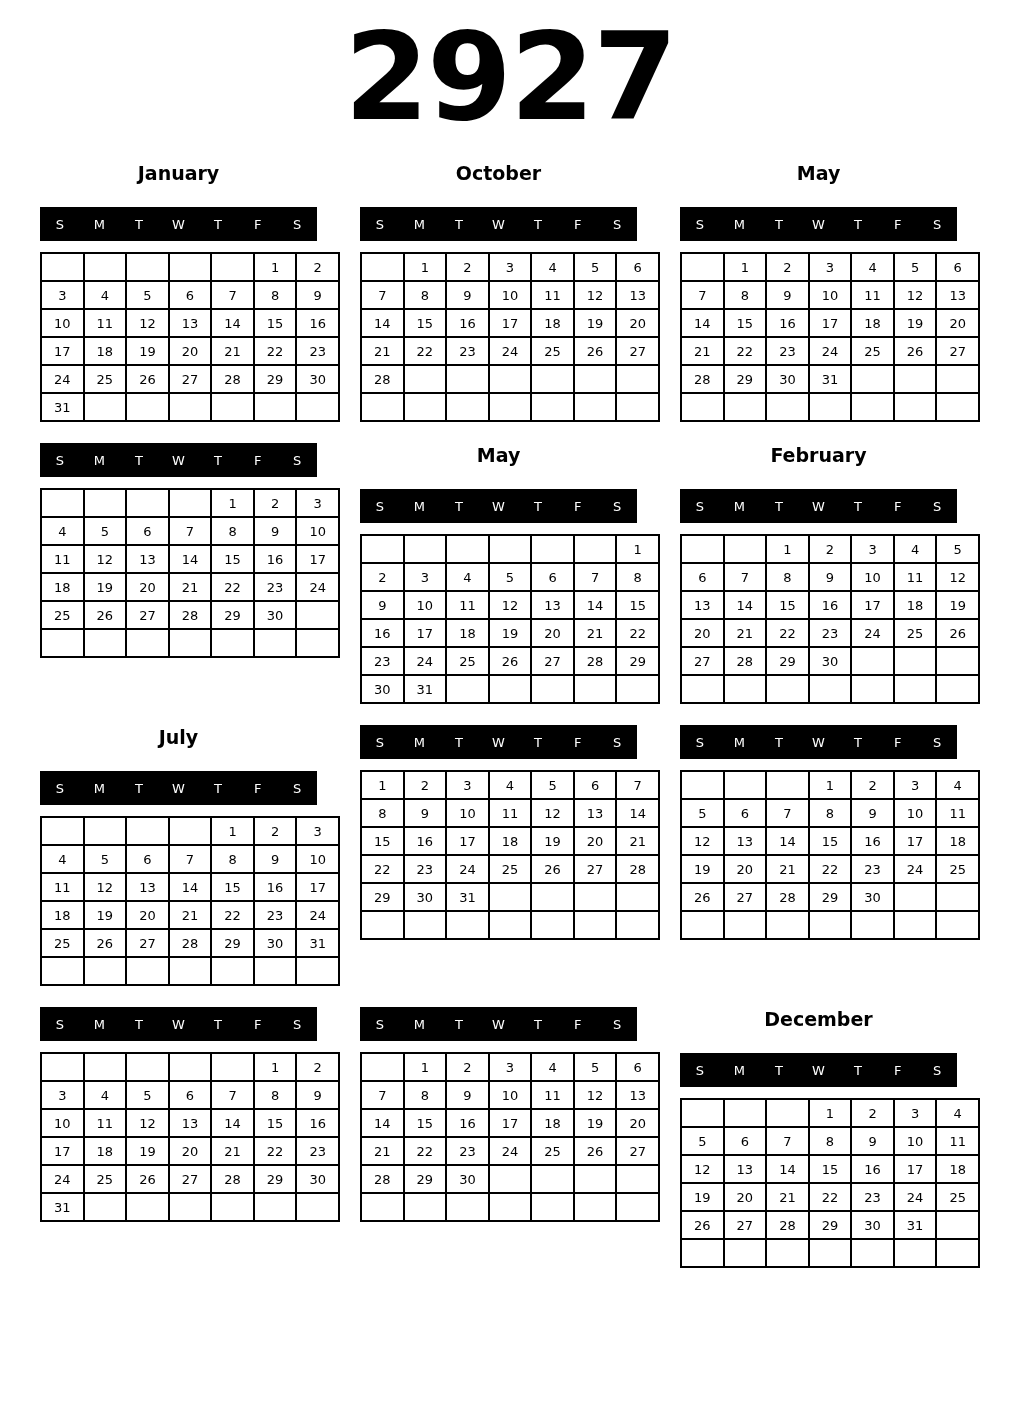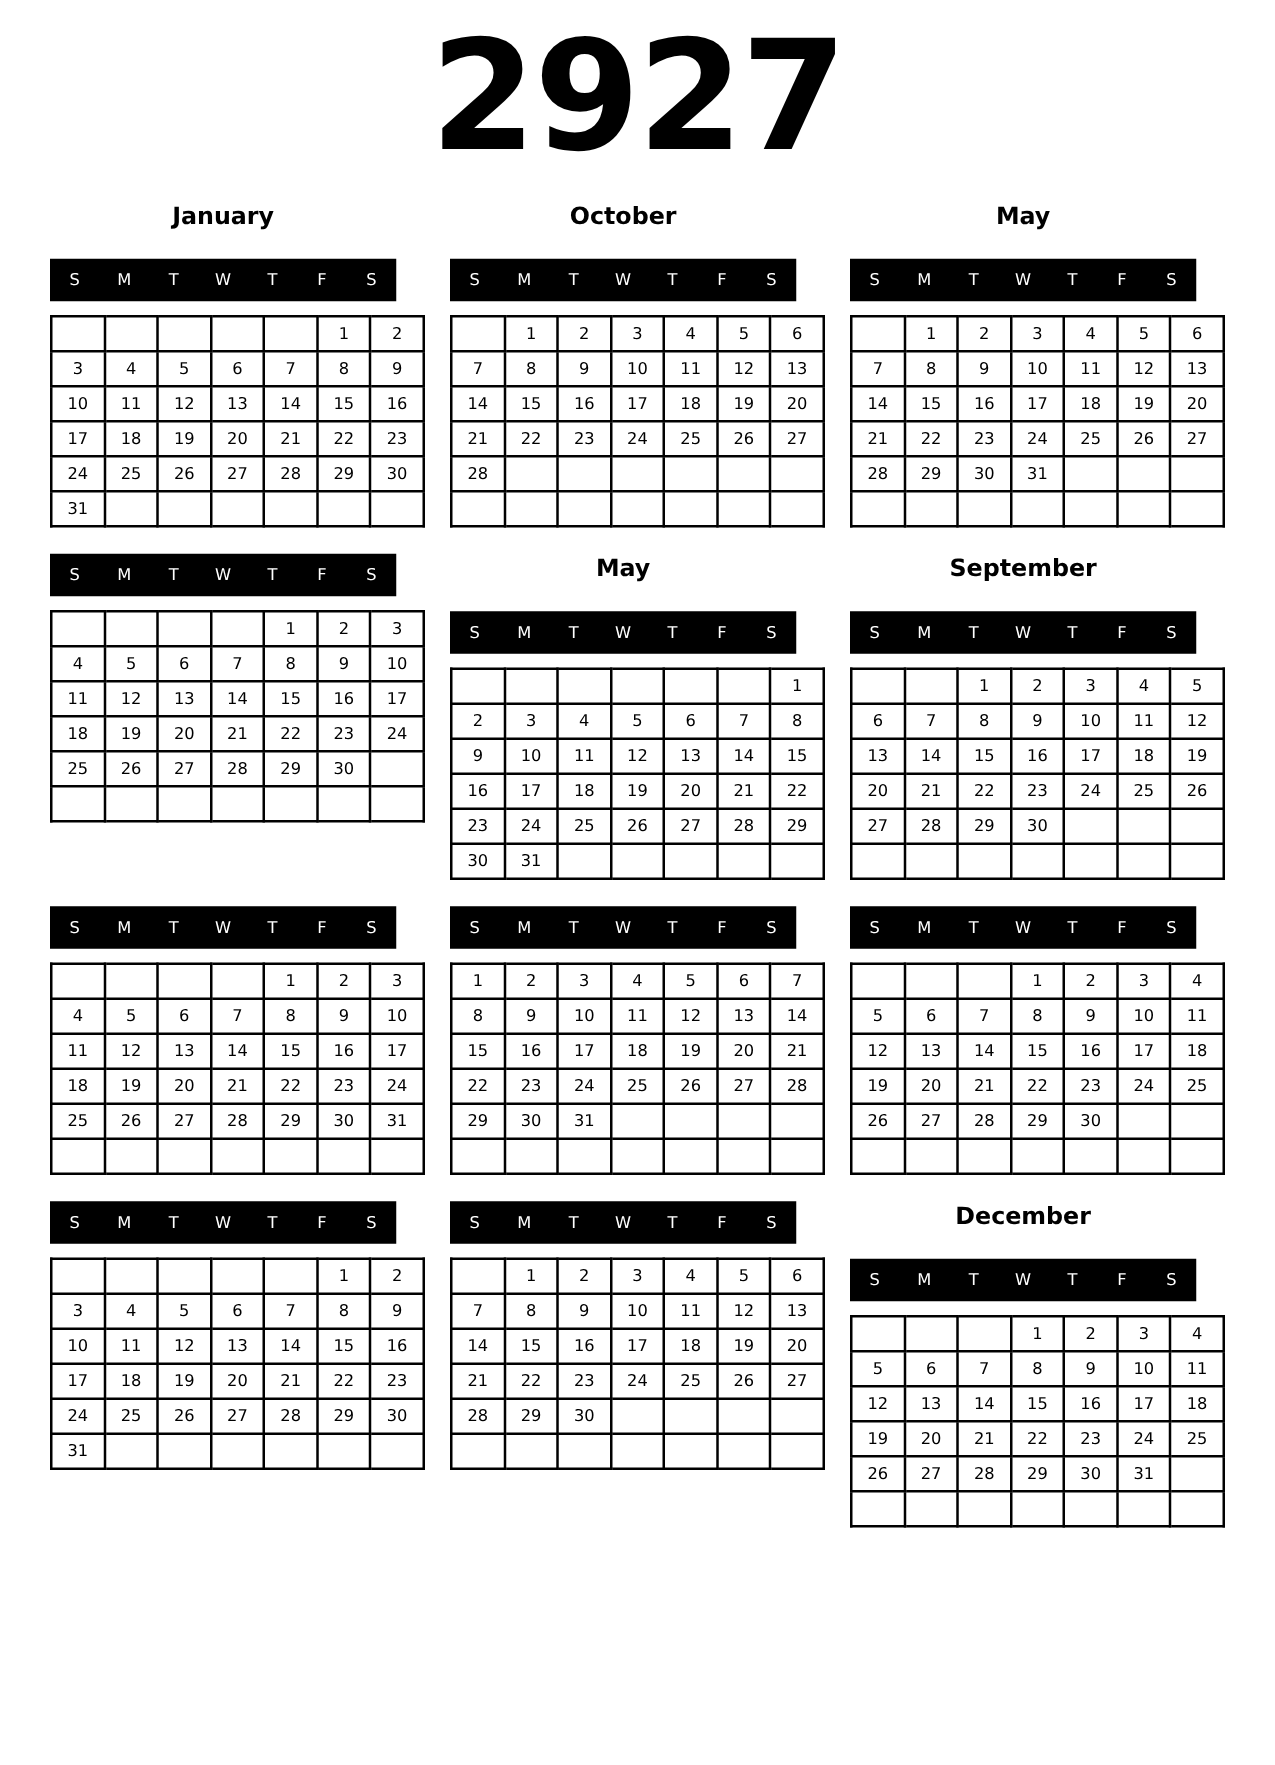--- a/index.html
+++ b/index.html
@@ -421,91 +421,92 @@
             <td></td>
             <td></td>
             <td></td>
             <td></td>
           </tr>
         </tbody>
     </table>
   </div>
 
   <div class="month">
-    <div class="month-title">September</div>
-    <div class="dow-header">
-        <span>S</span>
-        <span>M</span>
-        <span>T</span>
-        <span>W</span>
-        <span>T</span>
-        <span>F</span>
-        <span>S</span>
-      </div>
-    <table class="date-grid">
-      <tbody>
-          <tr>
-            <td></td>
-            <td></td>
-            <td>1</td>
-            <td>2</td>
-            <td>3</td>
-            <td>4</td>
-            <td>5</td>
-          </tr>
-          <tr>
-            <td>6</td>
-            <td>7</td>
-            <td>8</td>
-            <td>9</td>
-            <td>10</td>
-            <td>11</td>
-            <td>12</td>
-          </tr>
-          <tr>
-            <td>13</td>
-            <td>14</td>
-            <td>15</td>
-            <td>16</td>
-            <td>17</td>
-            <td>18</td>
-            <td>19</td>
-          </tr>
-          <tr>
-            <td>20</td>
-            <td>21</td>
-            <td>22</td>
-            <td>23</td>
-            <td>24</td>
-            <td>25</td>
-            <td>26</td>
-          </tr>
-          <tr>
-            <td>27</td>
-            <td>28</td>
-            <td>29</td>
-            <td>30</td>
-            <td></td>
-            <td></td>
-            <td></td>
-          </tr>
-          <tr>
-            <td></td>
-            <td></td>
-            <td></td>
-            <td></td>
-            <td></td>
-            <td></td>
-            <td></td>
-          </tr>
-        </tbody>
-    </table>
-  </div>
-
-  <div class="month">
+    <div class="month-title">February</div>
+    <div class="dow-header">
+        <span>S</span>
+        <span>M</span>
+        <span>T</span>
+        <span>W</span>
+        <span>T</span>
+        <span>F</span>
+        <span>S</span>
+      </div>
+    <table class="date-grid">
+      <tbody>
+          <tr>
+            <td></td>
+            <td></td>
+            <td>1</td>
+            <td>2</td>
+            <td>3</td>
+            <td>4</td>
+            <td>5</td>
+          </tr>
+          <tr>
+            <td>6</td>
+            <td>7</td>
+            <td>8</td>
+            <td>9</td>
+            <td>10</td>
+            <td>11</td>
+            <td>12</td>
+          </tr>
+          <tr>
+            <td>13</td>
+            <td>14</td>
+            <td>15</td>
+            <td>16</td>
+            <td>17</td>
+            <td>18</td>
+            <td>19</td>
+          </tr>
+          <tr>
+            <td>20</td>
+            <td>21</td>
+            <td>22</td>
+            <td>23</td>
+            <td>24</td>
+            <td>25</td>
+            <td>26</td>
+          </tr>
+          <tr>
+            <td>27</td>
+            <td>28</td>
+            <td>29</td>
+            <td>30</td>
+            <td></td>
+            <td></td>
+            <td></td>
+          </tr>
+          <tr>
+            <td></td>
+            <td></td>
+            <td></td>
+            <td></td>
+            <td></td>
+            <td></td>
+            <td></td>
+          </tr>
+        </tbody>
+    </table>
+  </div>
+
+  <div class="month">
+    <div class="month-title">July</div>
     <div class="dow-header">
         <span>S</span>
         <span>M</span>
         <span>T</span>
         <span>W</span>
         <span>T</span>
         <span>F</span>
         <span>S</span>
       </div>
     <table class="date-grid">

